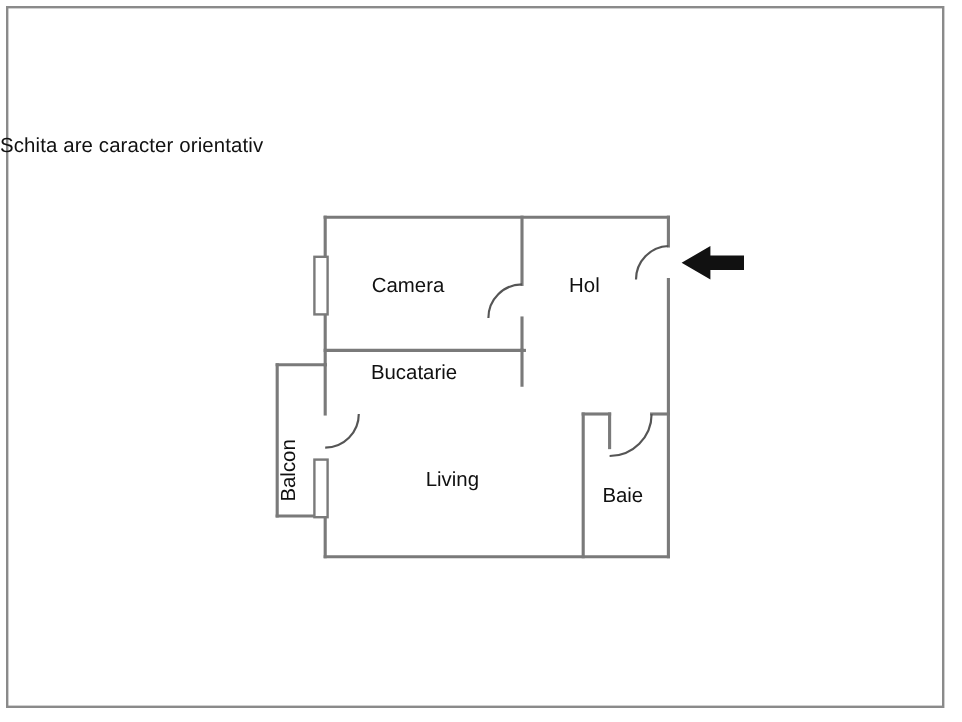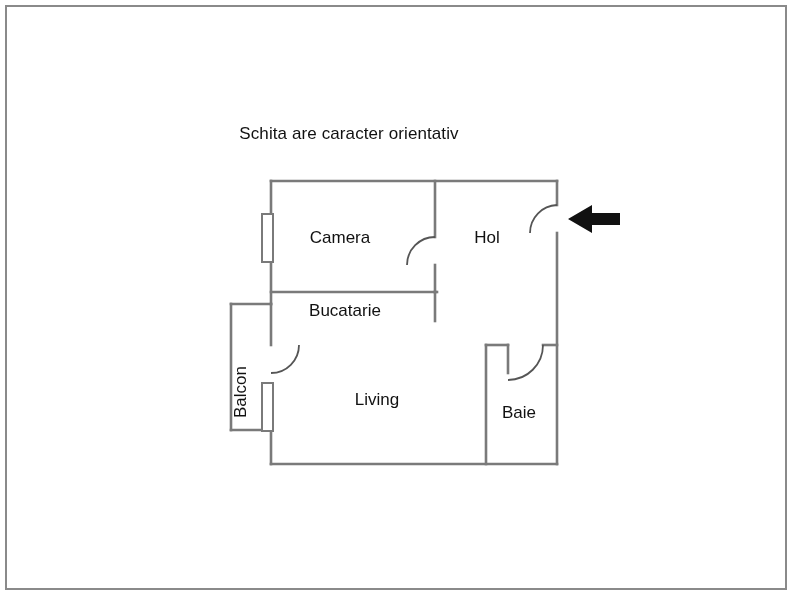--- a/index.html
+++ b/index.html
@@ -25,23 +25,22 @@
     top: 5px;
     width: 782px;
     height: 585px;
     border: 2px solid #8a8a8a;
     box-sizing: border-box;
     background: #ffffff;
   }
   #plan-title {
     position: absolute;
     left: 0;
-    top: 124px;
+    top: 112px;
     width: 698px;
-    text-align: center;
     font-size: 17px;
     color: #111111;
     letter-spacing: 0.1px;
     white-space: nowrap;
   }
   #floorplan-svg {
     position: absolute;
     left: 0;
     top: 0;
   }

